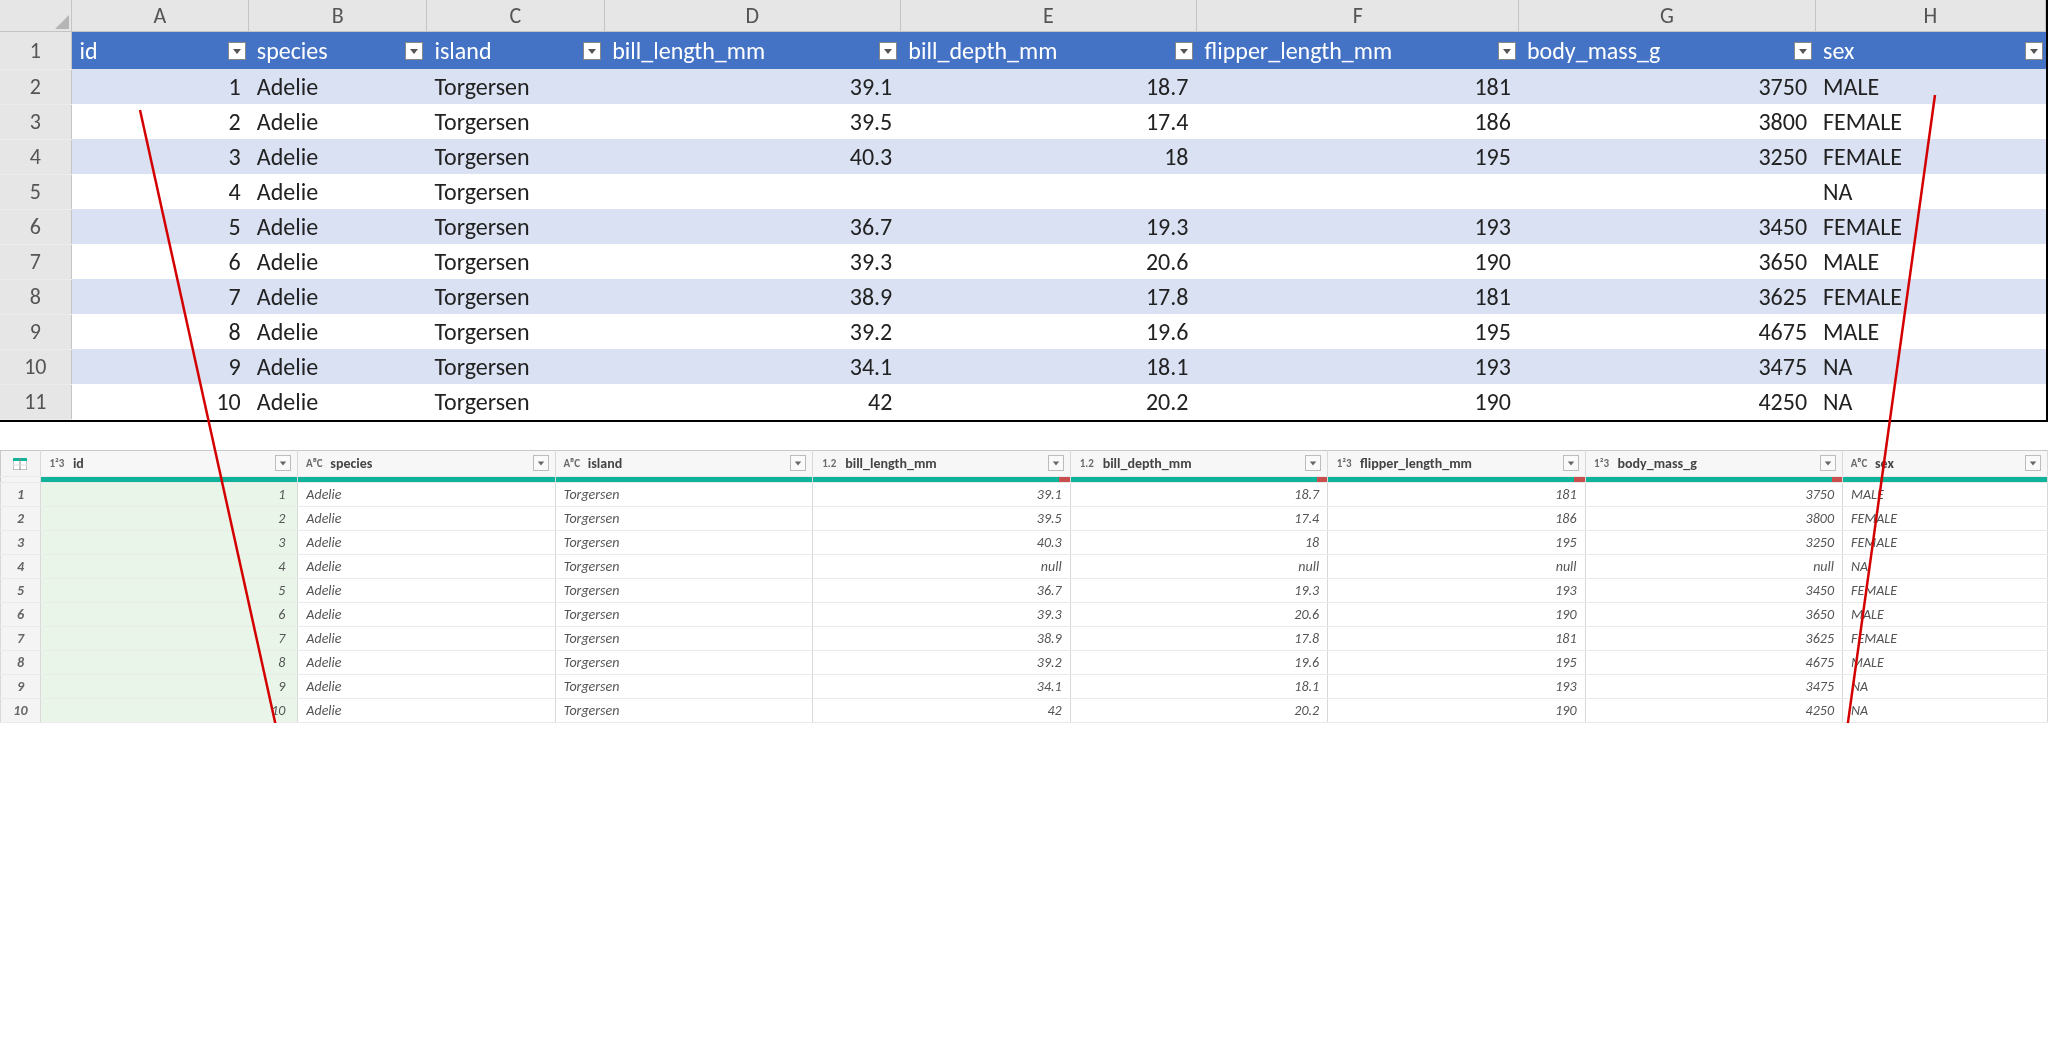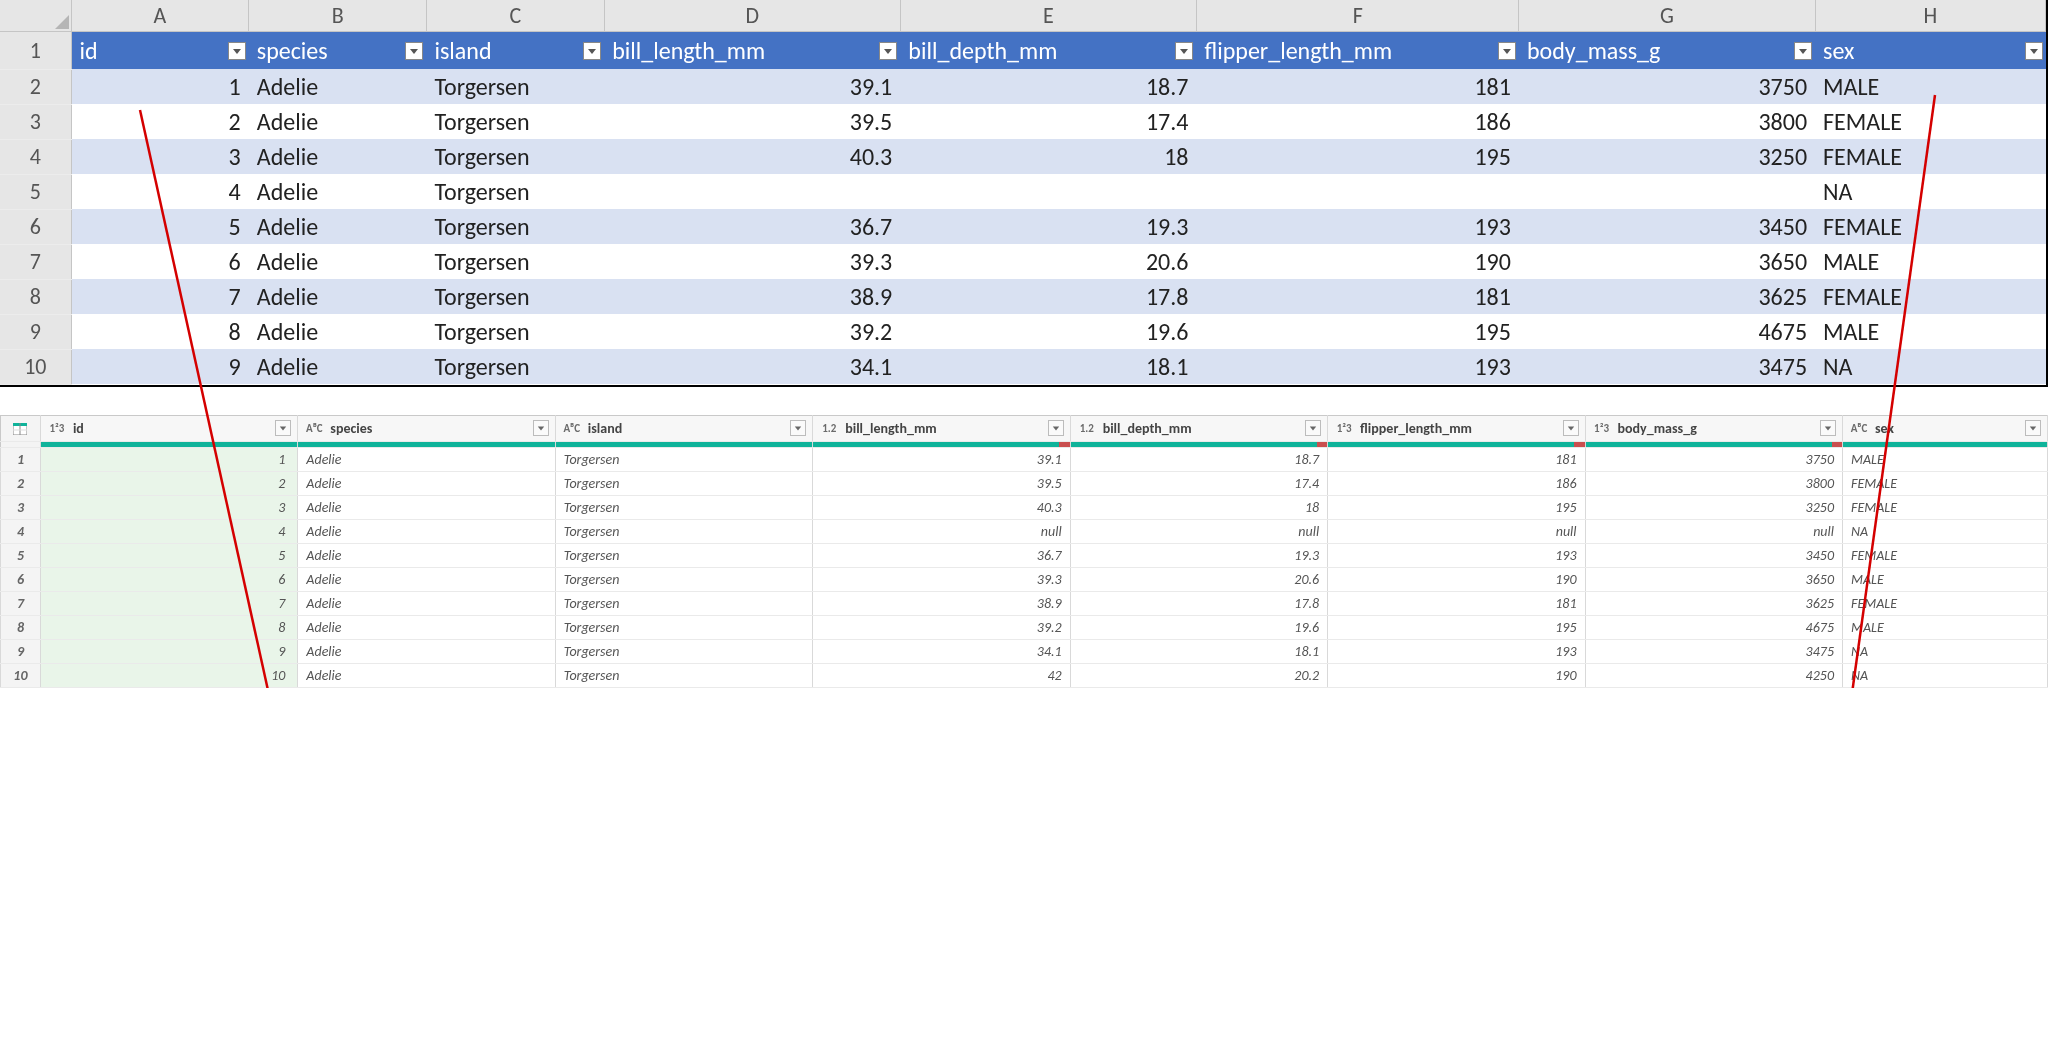--- a/index.html
+++ b/index.html
@@ -345,20 +345,31 @@
             <th class="xl-rowhdr">10</th>
             <td class="xl-cell num">9</td>
             <td class="xl-cell">Adelie</td>
             <td class="xl-cell">Torgersen</td>
             <td class="xl-cell num">34.1</td>
             <td class="xl-cell num">18.1</td>
             <td class="xl-cell num">193</td>
             <td class="xl-cell num">3475</td>
             <td class="xl-cell">NA</td>
           </tr>
+          <tr class="xl-row-odd">
+            <th class="xl-rowhdr">11</th>
+            <td class="xl-cell num">10</td>
+            <td class="xl-cell">Adelie</td>
+            <td class="xl-cell">Torgersen</td>
+            <td class="xl-cell num">42</td>
+            <td class="xl-cell num">20.2</td>
+            <td class="xl-cell num">190</td>
+            <td class="xl-cell num">4250</td>
+            <td class="xl-cell">NA</td>
+          </tr>
         </tbody>
     </table>
   </div>
 
   <div class="pq">
     <table>
       <colgroup id="pq-cols">
           <col style="width:38px">
           <col style="width:245px">
           <col style="width:245px">

